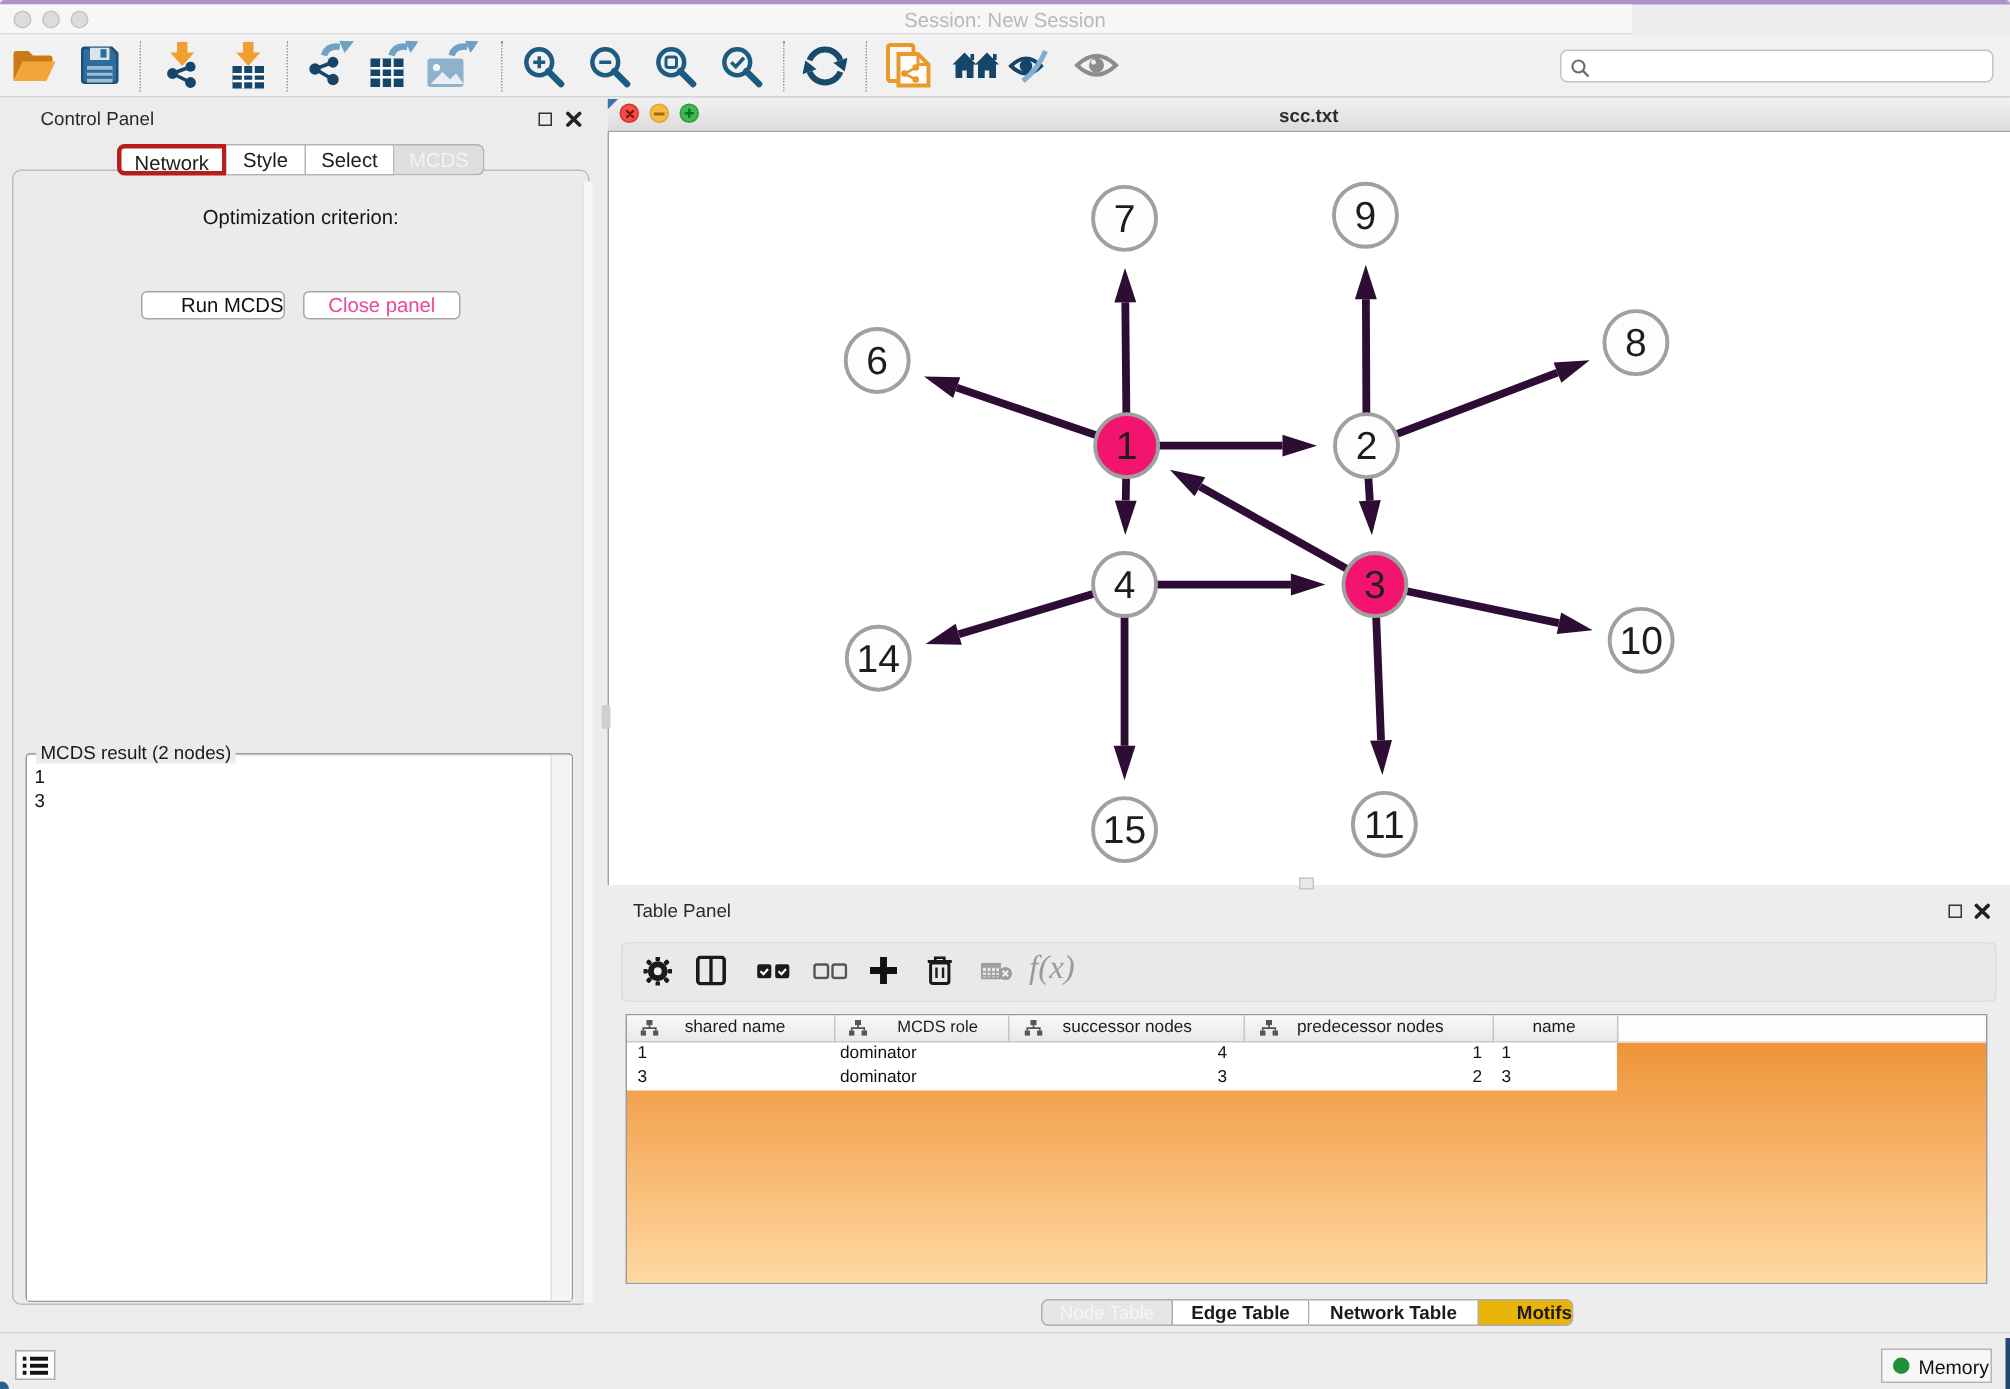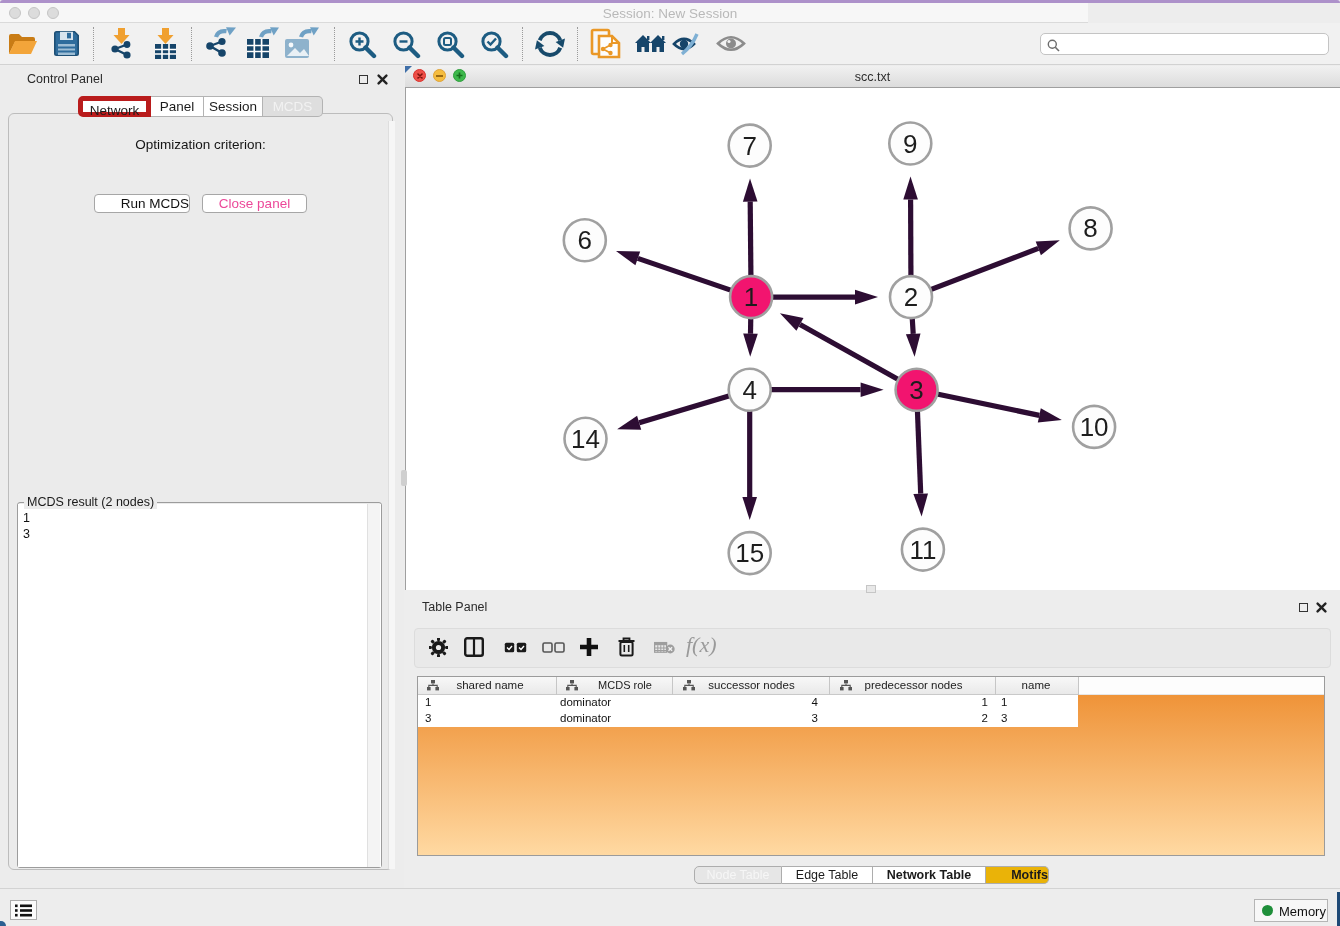--- a/index.html
+++ b/index.html
@@ -165,23 +165,23 @@
 <div class="abs" style="left:0;top:66px;width:404px;height:822px;background:#ececec">
   <div class="abs" style="left:27px;top:6px;font-size:12.5px;color:#2a2a2a">Control Panel</div>
   <div class="abs" style="left:359px;top:9px;width:9px;height:9px;border:1.6px solid #333"></div>
   <svg class="abs" style="left:377px;top:8px" width="11" height="11" viewBox="0 0 11 11">
       <path d="M1.6 1.6 L9.4 9.4 M9.4 1.6 L1.6 9.4" stroke="#222" stroke-width="2.4" stroke-linecap="round"></path>
     </svg>
 
   <div class="abs" style="left:8px;top:47px;width:385px;height:757px;background:#ebebeb;border:1px solid #bcbcbc;border-radius:6px"></div>
 
   <div class="abs" style="left:78px;top:30px;height:21px;display:flex;font-size:13.5px;color:#1c1c1c">
-    <div style="width:73px;background:#fff;border:5px solid #b91c1c;border-radius:5px 0 0 5px;text-align:center;line-height:20px">Network</div>
-    <div style="width:53px;background:#fff;border:1px solid #b3b3b3;border-left:none;text-align:center;line-height:20px">Panel</div>
-    <div style="width:59px;background:#fff;border:1px solid #b3b3b3;border-left:none;text-align:center;line-height:20px">Session</div>
+    <div style="width:73px;background:#fff;border:3px solid #b91c1c;border-radius:5px 0 0 5px;text-align:center;line-height:20px">Network</div>
+    <div style="width:53px;background:#fff;border:1px solid #b3b3b3;border-left:none;text-align:center;line-height:20px">Style</div>
+    <div style="width:59px;background:#fff;border:1px solid #b3b3b3;border-left:none;text-align:center;line-height:20px">Select</div>
     <div style="width:60px;background:#dedede;border:1px solid #b3b3b3;border-left:none;border-radius:0 5px 5px 0;text-align:center;line-height:20px;color:#f2f2f2">MCDS</div>
   </div>
   <div class="abs" style="left:9px;top:71px;width:383px;text-align:center;font-size:13.5px;color:#151515">Optimization criterion:</div>
 
 
   <div class="abs" style="left:94px;top:128px;width:96px;height:19px;background:#fff;border:1px solid #a6a6a6;border-radius:4px;font-size:13.5px;color:#111;text-align:right;line-height:17px">Run MCDS</div>
   <div class="abs" style="left:202px;top:128px;width:105px;height:19px;background:#fff;border:1px solid #a6a6a6;border-radius:4px;font-size:13.5px;color:#ec4899;text-align:center;line-height:17px">Close panel</div>
 
   <div class="abs" style="left:17px;top:436px;width:365px;height:366px;border:1px solid #9c9c9c;border-radius:3px"></div>
   <div class="abs" style="left:18px;top:438px;width:363px;height:363px;background:#fff"></div>
@@ -196,21 +196,21 @@
   <div class="abs" style="left:8px;top:3px;width:13px;height:13px;border-radius:50%;background:#ee4f47;border:1px solid #d8322c"></div>
   <svg class="abs" style="left:11.5px;top:6.5px" width="6" height="6" viewBox="0 0 6 6">
       <path d="M1 1 L5 5 M5 1 L1 5" stroke="#7e120d" stroke-width="1.6" stroke-linecap="round"></path>
     </svg>
   <div class="abs" style="left:28px;top:3px;width:13px;height:13px;border-radius:50%;background:#f5bd3f;border:1px solid #dfa339"></div>
   <div class="abs" style="left:31px;top:8.5px;width:7px;height:2px;background:#9a6a14"></div>
   <div class="abs" style="left:48px;top:3px;width:13px;height:13px;border-radius:50%;background:#3db84c;border:1px solid #2f9e3e"></div>
   <svg class="abs" style="left:51px;top:6px" width="7" height="7" viewBox="0 0 7 7">
       <path d="M3.5 0.5 V6.5 M0.5 3.5 H6.5" stroke="#156e1d" stroke-width="1.7"></path>
     </svg>
-  <div class="abs" style="left:0;top:4px;width:935px;text-align:center;font-size:12.5px;font-weight:400;color:#2d2d2d">scc.txt</div>
+  <div class="abs" style="left:0;top:4px;width:935px;text-align:center;font-size:12.5px;font-weight:700;color:#2d2d2d">scc.txt</div>
   <svg class="abs" style="left:0;top:0" width="7" height="7" viewBox="0 0 7 7">
       <path d="M0 0 H7 L0 7 Z" fill="#3f6fa8"></path>
     </svg>
 </div>
 <div class="abs" id="canvas" style="left:405px;top:88px;width:935px;height:502px;background:#ffffff;border-left:1px solid #9f9f9f">
 <svg width="935" height="502" viewBox="0 0 935 502" style="position:absolute;left:0;top:0">
 <line x1="345.1" y1="209.1" x2="344.2" y2="113.6" stroke="#2d0d33" stroke-width="5.2"></line>
 <polygon points="344.0,90.6 351.5,113.5 336.9,113.7" fill="#2d0d33"></polygon>
 <line x1="345.1" y1="209.1" x2="231.8" y2="170.4" stroke="#2d0d33" stroke-width="5.2"></line>
 <polygon points="210.0,163.0 234.2,163.5 229.4,177.3" fill="#2d0d33"></polygon>
@@ -381,21 +381,21 @@
   <div class="abs" style="left:596px;top:101px;font-size:11.5px;color:#111">1</div>
 
   <div class="abs" style="left:20px;top:117px;font-size:11.5px;color:#111">3</div>
   <div class="abs" style="left:155px;top:117px;font-size:11.5px;color:#111">dominator</div>
   <div class="abs" style="left:313px;top:117px;width:100px;text-align:right;font-size:11.5px;color:#111">3</div>
   <div class="abs" style="left:487px;top:117px;width:96px;text-align:right;font-size:11.5px;color:#111">2</div>
   <div class="abs" style="left:596px;top:117px;font-size:11.5px;color:#111">3</div>
 
   <div class="abs" style="left:289px;top:271px;height:18px;display:flex;font-size:12.5px;color:#1b1b1b">
     <div style="width:88px;background:#e6e6e6;border:1px solid #adadad;border-radius:5px 0 0 5px;text-align:center;line-height:17px;color:#f6f6f6">Node Table</div>
-    <div style="width:91px;background:#fff;border:1px solid #adadad;border-left:none;text-align:center;line-height:17px;font-weight:400">Edge Table</div>
+    <div style="width:91px;background:#fff;border:1px solid #adadad;border-left:none;text-align:center;line-height:17px;font-weight:700">Edge Table</div>
     <div style="width:113px;background:#fff;border:1px solid #adadad;border-left:none;text-align:center;line-height:17px;font-weight:600">Network Table</div>
     <div style="width:63px;background:#eab308;border:1px solid #adadad;border-left:none;border-radius:0 5px 5px 0;text-align:right;line-height:17px;font-weight:700">Motifs</div>
   </div>
 </div>
 
 <div class="abs" style="left:0;top:888px;width:1340px;height:38px;background:#ededed;border-top:1px solid #d3d3d3">
   <div class="abs" style="left:10px;top:11px;width:27px;height:20px;background:#fbfbfb;border:1px solid #adadad">
     <svg class="abs" style="left:4px;top:3px" width="17" height="13" viewBox="0 0 17 13">
       <rect x="0" y="0.5" width="2.6" height="2.6" fill="#111"></rect>
         <rect x="5" y="0.5" width="12" height="2.6" fill="#111"></rect>

